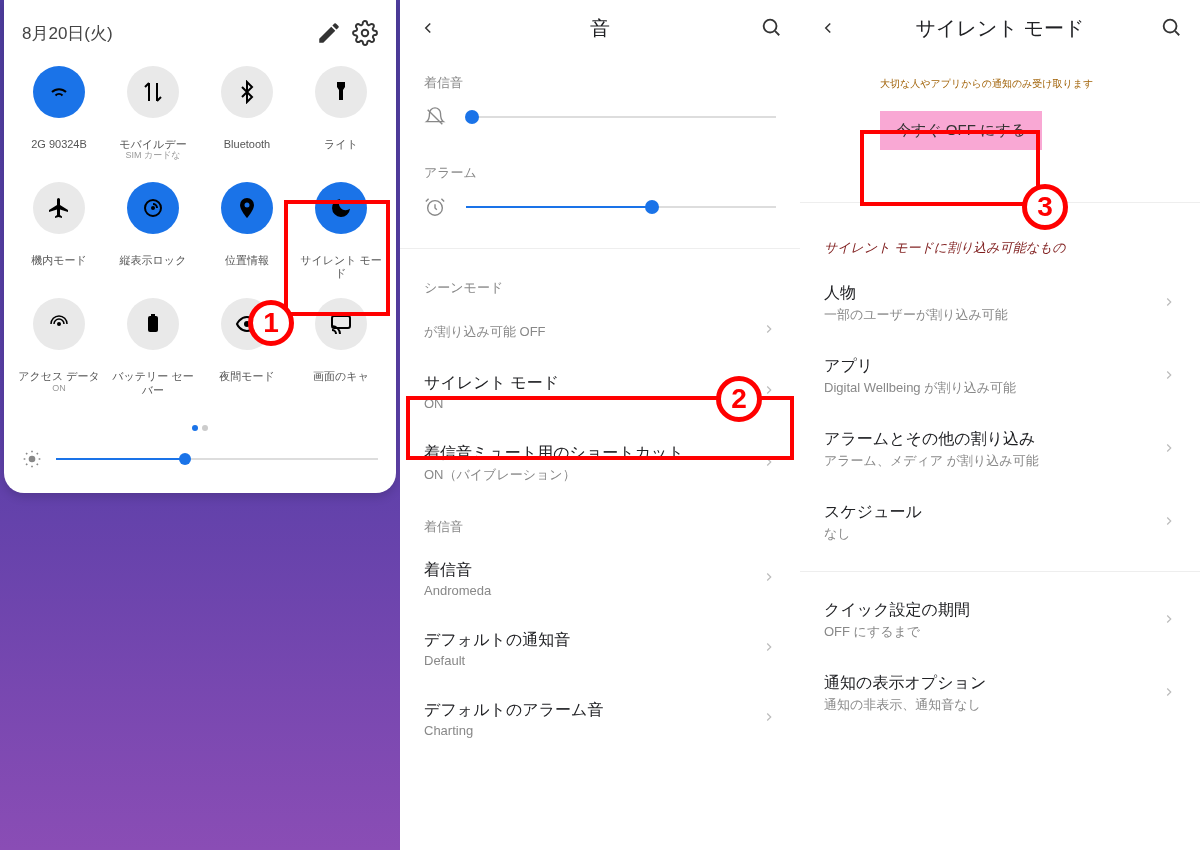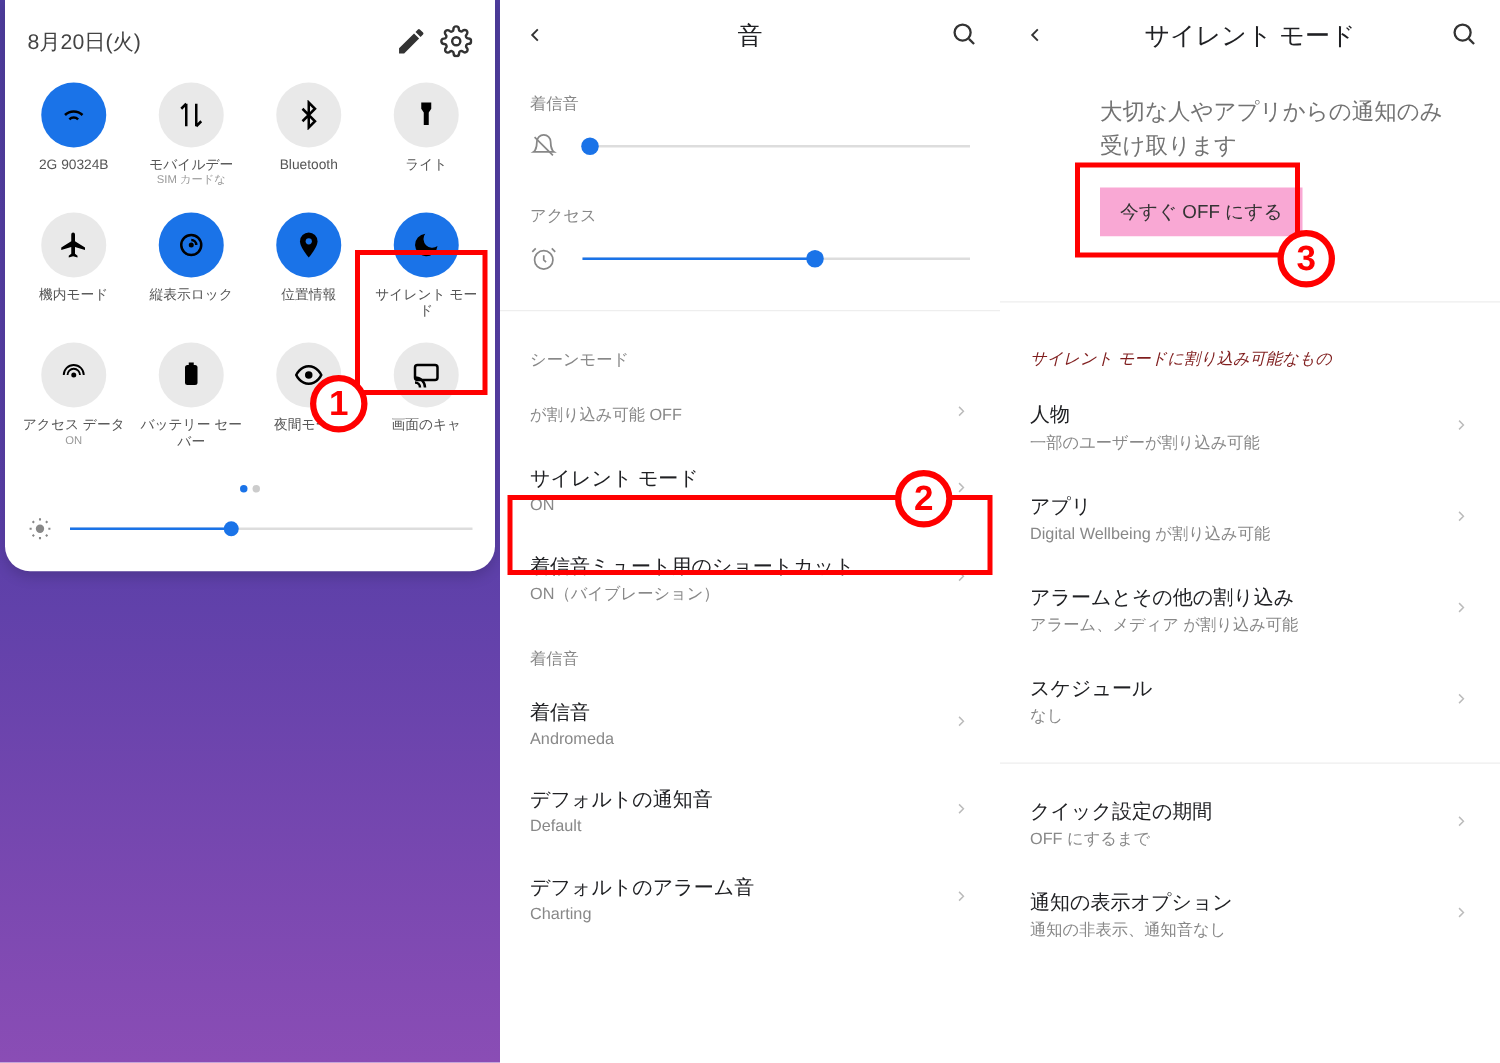--- a/index.html
+++ b/index.html
@@ -12,21 +12,21 @@
 .qs-header { display: flex; align-items: center; padding: 10px 18px 14px; justify-content: space-between; }
 .qs-date { font-size: 17px; color: #444; flex: 1; }
 .qs-icon { width: 26px; height: 26px; display: flex; align-items: center; justify-content: center; margin-left: 10px; }
 .qs-grid { display: grid; grid-template-columns: repeat(4, 1fr); gap: 6px 0; padding: 0 8px; }
 .qs-tile { display: flex; flex-direction: column; align-items: center; padding: 6px 2px; position: relative; }
 .qs-circle { width: 52px; height: 52px; border-radius: 50%; display: flex; align-items: center; justify-content: center; background: #e9e9e9; }
 .qs-circle.on { background: #1a73e8; }
 .qs-circle svg { width: 24px; height: 24px; fill: #757575; }
 .qs-circle.on svg { fill: #fff; }
 .qs-circle.dim svg { fill: #bdbdbd; }
-.qs-label { font-size: 11px; color: #555; text-align: center; margin-top: 8px; line-height: 1.2; min-height: 26px; }
+.qs-label { font-size: 11px; color: #555; text-align: center; margin-top: 20px; line-height: 1.2; min-height: 26px; }
 .qs-sub { font-size: 9px; color: #999; text-align: center; line-height: 1.1; }
 .qs-dots { text-align: center; margin-top: 14px; }
 .qs-dots span { display: inline-block; width: 6px; height: 6px; border-radius: 50%; background: #ccc; margin: 0 2px; }
 .qs-dots span.active { background: #1a73e8; }
 .qs-bright { display: flex; align-items: center; padding: 14px 18px 6px; }
 .qs-bright svg { width: 20px; height: 20px; fill: #888; }
 .qs-slider { flex: 1; height: 2px; background: #ddd; position: relative; margin-left: 14px; }
 .qs-slider-fill { position: absolute; height: 100%; background: #1a73e8; left: 0; width: 40%; }
 .qs-slider-thumb { position: absolute; width: 12px; height: 12px; border-radius: 50%; background: #1a73e8; top: -5px; left: 40%; transform: translateX(-50%); }
 
@@ -50,21 +50,21 @@
 .slider-fill { position: absolute; height: 100%; background: #1a73e8; }
 .slider-thumb { position: absolute; width: 14px; height: 14px; border-radius: 50%; background: #1a73e8; top: -6px; transform: translateX(-50%); }
 .divider { height: 1px; background: #eee; margin: 12px 0; }
 
 .row { display: flex; align-items: center; padding: 16px 24px; position: relative; }
 .row-text { flex: 1; }
 .row-title { font-size: 16px; color: #202124; }
 .row-sub { font-size: 13px; color: #888; margin-top: 2px; }
 .row-chev svg { width: 14px; height: 14px; fill: none; stroke: #bbb; stroke-width: 2; }
 
-.p3-desc { font-size: 18px; color: #737373; padding: 20px 32px 8px 80px; line-height: 1.5; }
+.p3-desc { font-size: 10px; color: #a16207; padding: 20px 32px 8px 80px; line-height: 1.5; }
 .p3-btn-wrap { padding: 12px 0 12px 80px; }
 .p3-btn { display: inline-block; background: #f9a8d4; padding: 10px 16px; font-size: 15px; color: #333; border: none; }
 .sec-head { font-size: 13px; color: #7f1d1d; padding: 24px 24px 10px; font-style: italic; }
 </style>
 </head>
 <body>
 
 <div class="panel p1">
   <div class="qs-card">
     <div class="qs-header">
@@ -218,21 +218,21 @@
   <div class="slider-row">
     <svg viewBox="0 0 24 24">
         <path d="M18 8a6 6 0 0 0-12 0c0 7-3 9-3 9h18s-3-2-3-9"></path>
         <line x1="4" y1="4" x2="20" y2="20"></line>
       </svg>
     <div class="slider-track">
         <div class="slider-fill" style="width:0%"></div>
         <div class="slider-thumb" style="left:2%"></div>
       </div>
   </div>
-  <div class="sec-label">アクセス</div>
+  <div class="sec-label">アラーム</div>
   <div class="slider-row">
     <svg viewBox="0 0 24 24">
         <circle cx="12" cy="13" r="8"></circle>
         <path d="M12 9v4l2 2M5 3L2 6M22 6l-3-3"></path>
       </svg>
     <div class="slider-track">
         <div class="slider-fill" style="width:60%"></div>
         <div class="slider-thumb" style="left:60%"></div>
       </div>
   </div>

